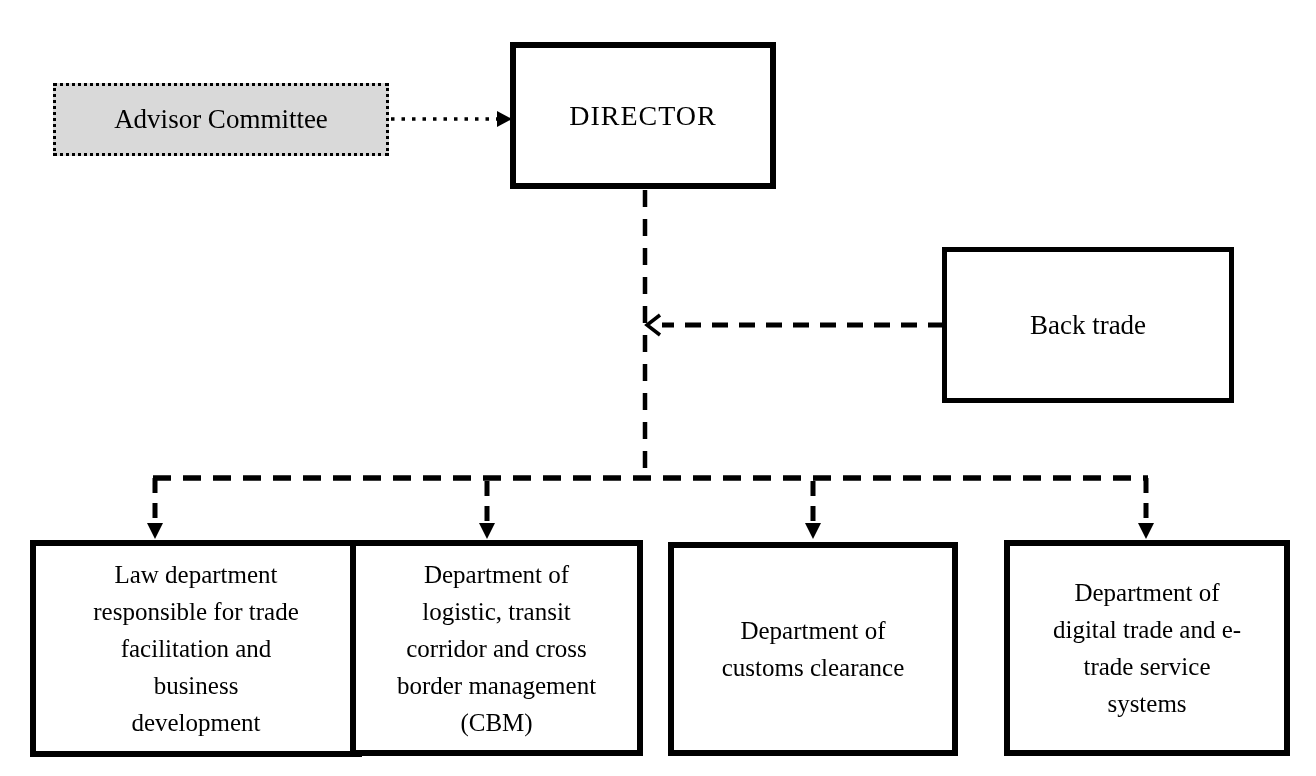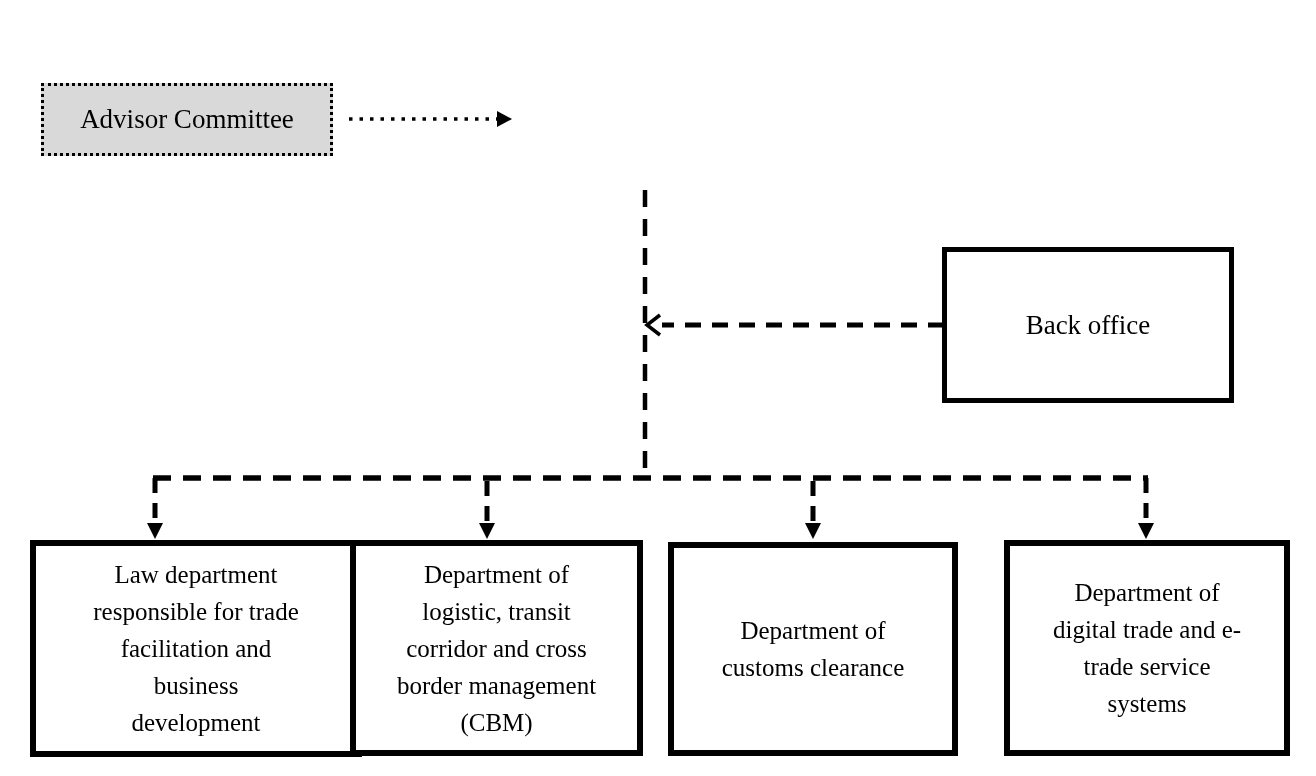--- a/index.html
+++ b/index.html
@@ -33,21 +33,21 @@
     justify-content: center;
     text-align: center;
   }
   .node .label {
     white-space: pre-line;
     font-size: 25px;
     line-height: 37px;
     padding: 0 8px;
   }
   .node-advisor {
-    left: 41px; top: 83px; width: 292px; height: 73px;
+    left: 53px; top: 83px; width: 336px; height: 73px;
     border: 3px dotted #000000;
     background: #d9d9d9;
   }
   .node-advisor .label { font-size: 27px; }
   .node-director {
     left: 510px; top: 42px; width: 266px; height: 147px;
   }
   .node-director .label { font-size: 28px; letter-spacing: 1px; }
   .node-backoffice {
     left: 942px; top: 247px; width: 292px; height: 156px;
@@ -86,23 +86,26 @@
     <polygon points="805,523 821,523 813,539" fill="#000000"></polygon>
 
     <line x1="1146" y1="478" x2="1146" y2="522" stroke="#000000" stroke-width="5" stroke-dasharray="15 10"></line>
     <polygon points="1138,523 1154,523 1146,539" fill="#000000"></polygon>
   </svg>
 
   <div class="node node-advisor">
     <span class="label">Advisor Committee</span>
   </div>
 
+  <div class="node node-director">
+    <span class="label">DIRECTOR</span>
+  </div>
 
   <div class="node node-backoffice">
-    <span class="label">Back office</span>
+    <span class="label">Back trade</span>
   </div>
 
   <div class="node node-dept1">
     <span class="label">Law department
 responsible for trade
 facilitation and
 business
 development</span>
   </div>
 

